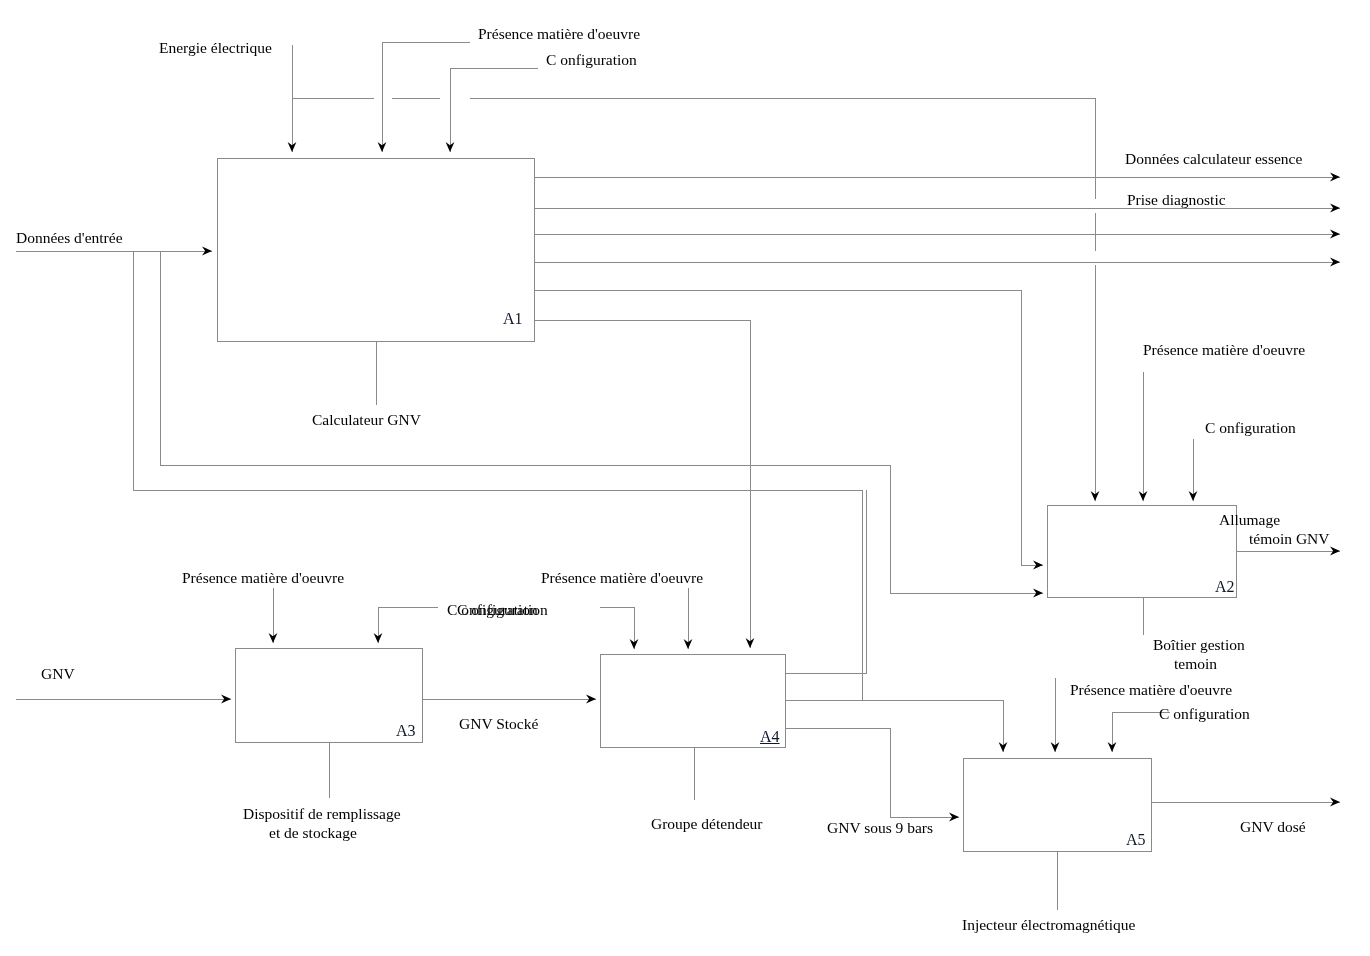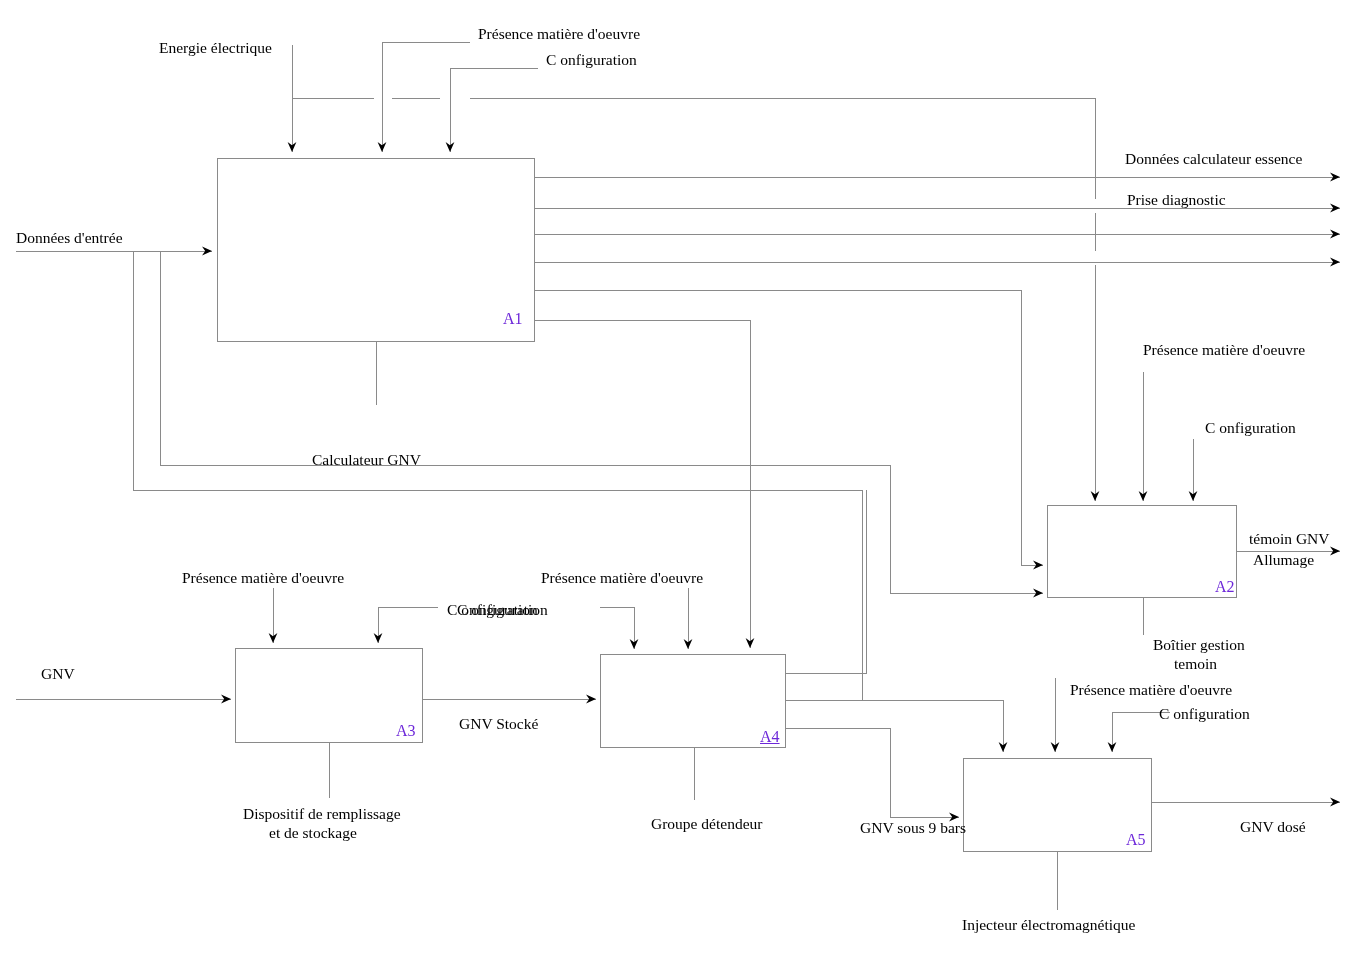--- a/index.html
+++ b/index.html
@@ -1,20 +1,20 @@
 <!DOCTYPE html>
 <html><head>
 <meta charset="utf-8">
 <style>
   html,body{margin:0;padding:0;background:#ffffff;}
   body{font-family:"Liberation Serif","DejaVu Serif",serif;color:#000;}
   #canvas{position:relative;width:1370px;height:956px;background:#ffffff;overflow:hidden;}
   svg.wires{position:absolute;left:0;top:0;width:1370px;height:956px;}
   .lbl{position:absolute;font-size:15.5px;line-height:19px;white-space:nowrap;color:#000;}
-  .boxid{position:absolute;font-size:16px;color:#6d28d9;}
+  .boxid{position:absolute;font-size:16px;color:#0f172a;}
   .abox{position:absolute;border:1px solid #8a8a8a;background:#ffffff;box-sizing:border-box;}
 </style>
 </head>
 <body>
 
 <div id="canvas">
 
   <svg class="wires" viewBox="0 0 1370 956">
     <defs>
       <marker id="ah" markerWidth="11" markerHeight="10" refX="10" refY="5" orient="auto" markerUnits="userSpaceOnUse">
@@ -114,41 +114,41 @@
 
   <div class="lbl" style="left:159px;top:38px;">Energie électrique</div>
   <div class="lbl" style="left:478px;top:24px;">Présence matière d'oeuvre</div>
   <div class="lbl" style="left:546px;top:50px;">C onfiguration</div>
 
   <div class="lbl" style="left:16px;top:228px;">Données d'entrée</div>
 
   <div class="lbl" style="left:1125px;top:149px;">Données calculateur essence</div>
   <div class="lbl" style="left:1127px;top:190px;">Prise diagnostic</div>
 
-  <div class="lbl" style="left:312px;top:410px;margin-top:40px;">Calculateur GNV</div>
+  <div class="lbl" style="left:312px;top:410px;">Calculateur GNV</div>
 
   <div class="lbl" style="left:1143px;top:340px;">Présence matière d'oeuvre</div>
   <div class="lbl" style="left:1205px;top:418px;">C onfiguration</div>
 
-  <div class="lbl" style="left:1253px;top:510px;margin-top:40px;">Allumage</div>
+  <div class="lbl" style="left:1219px;top:510px;">Allumage</div>
   <div class="lbl" style="left:1249px;top:529px;">témoin GNV</div>
 
   <div class="lbl" style="left:1153px;top:635px;">Boîtier gestion</div>
   <div class="lbl" style="left:1174px;top:654px;text-align:center;">temoin</div>
 
   <div class="lbl" style="left:182px;top:568px;">Présence matière d'oeuvre</div>
   <div class="lbl" style="left:447px;top:600px;">C onfiguration</div>
   <div class="lbl" style="left:41px;top:664px;">GNV</div>
   <div class="lbl" style="left:459px;top:714px;">GNV Stocké</div>
   <div class="lbl" style="left:243px;top:804px;">Dispositif de remplissage</div>
   <div class="lbl" style="left:269px;top:823px;text-align:right;">et de stockage</div>
 
   <div class="lbl" style="left:541px;top:568px;">Présence matière d'oeuvre</div>
   <div class="lbl" style="left:457px;top:600px;">C onfiguration</div>
   <div class="lbl" style="left:631px;top:814px;margin-left:20px;">Groupe détendeur</div>
-  <div class="lbl" style="left:827px;top:818px;margin-left:33px;">GNV sous 9 bars</div>
+  <div class="lbl" style="left:827px;top:818px;">GNV sous 9 bars</div>
 
   <div class="lbl" style="left:1070px;top:680px;">Présence matière d'oeuvre</div>
   <div class="lbl" style="left:1159px;top:704px;">C onfiguration</div>
   <div class="lbl" style="left:1240px;top:817px;">GNV dosé</div>
   <div class="lbl" style="left:962px;top:915px;">Injecteur électromagnétique</div>
 
 </div>
 
 </body></html>

